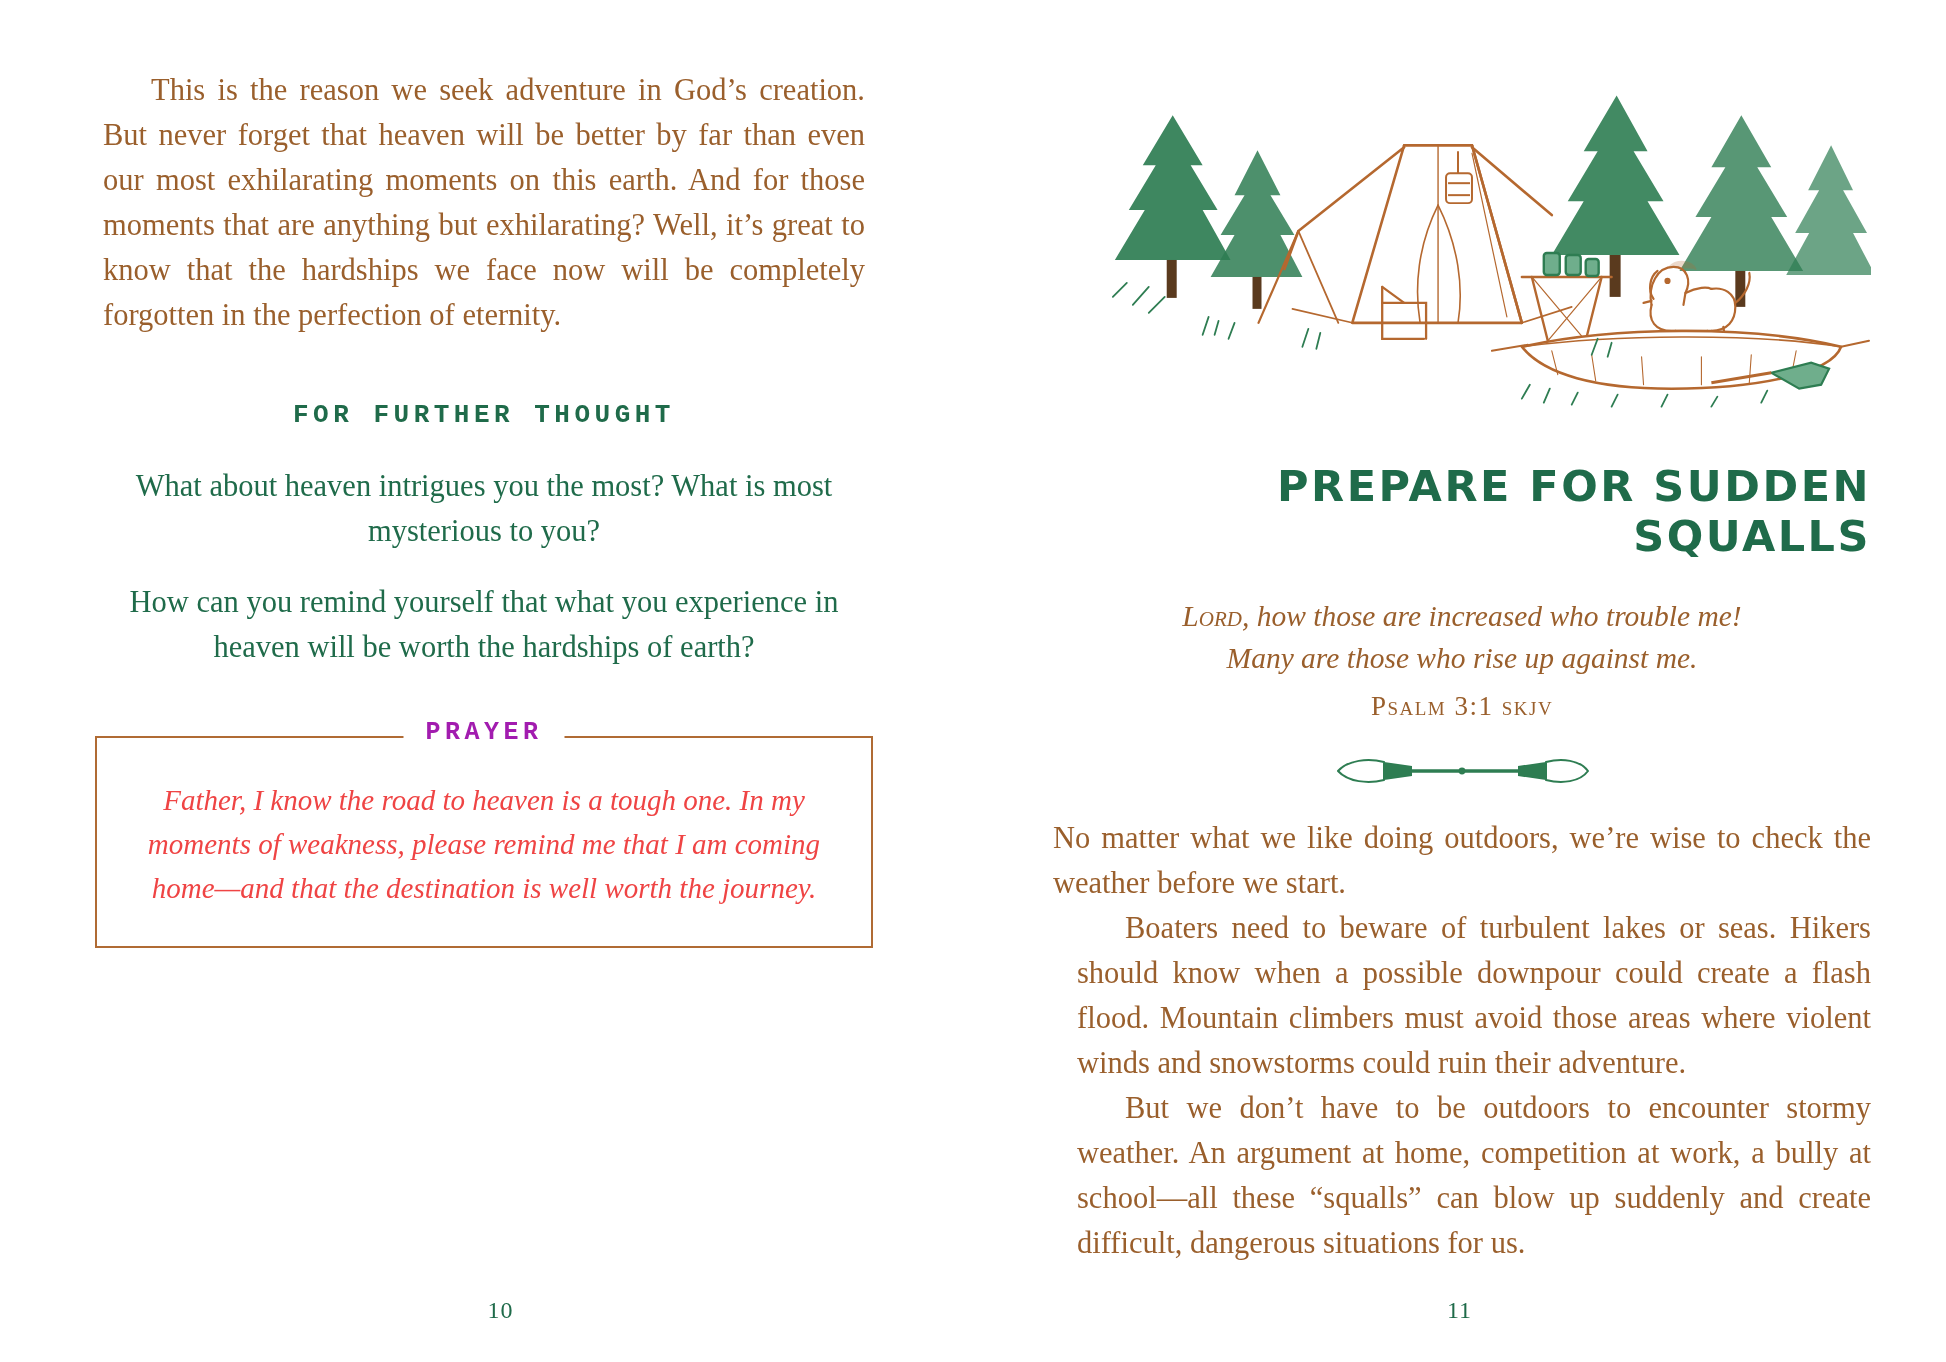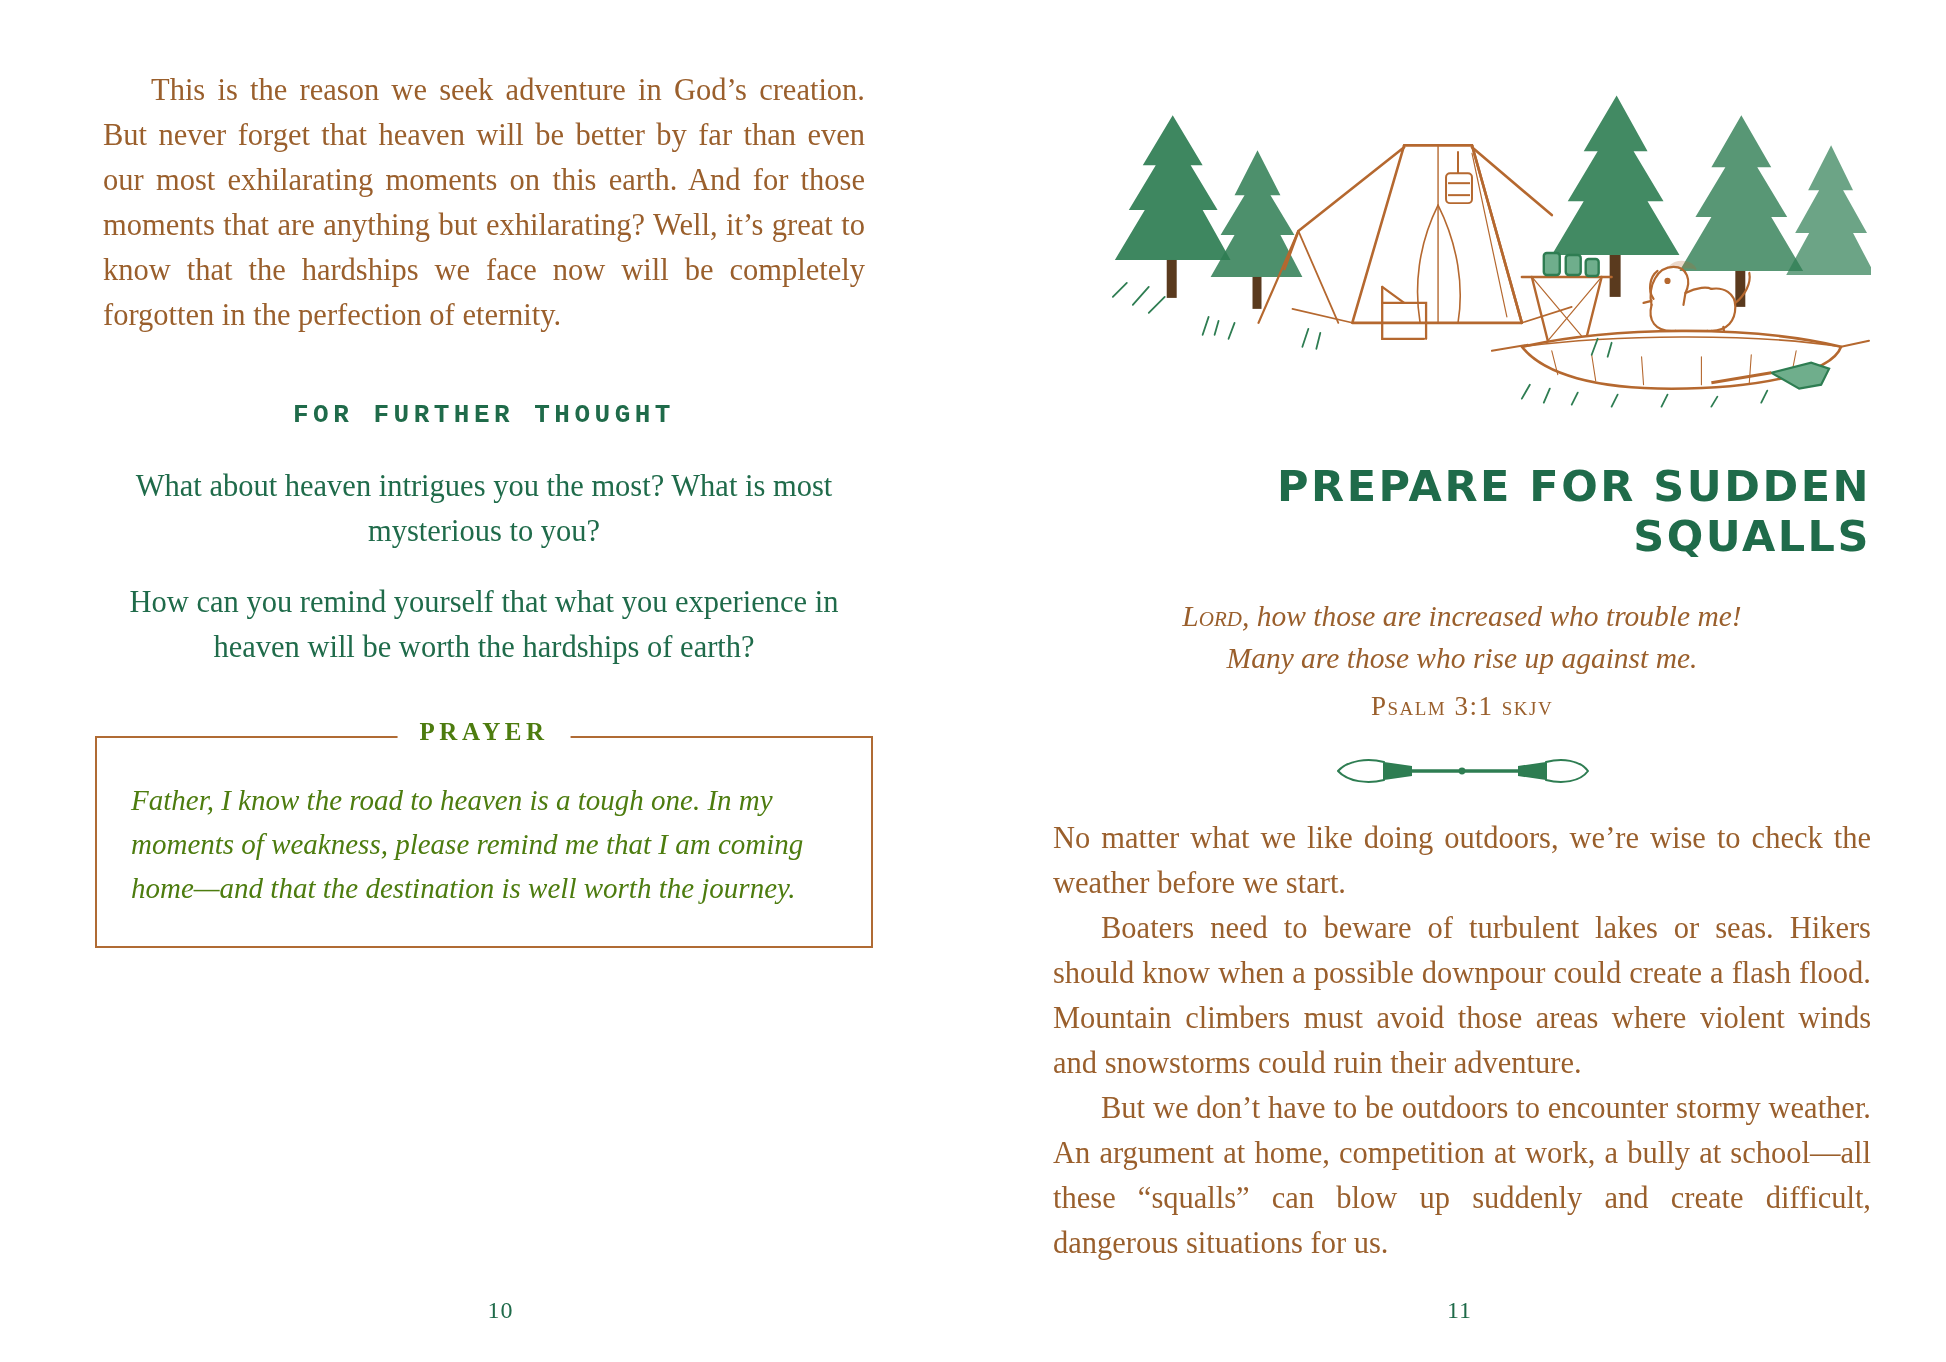--- a/index.html
+++ b/index.html
@@ -71,32 +71,33 @@
     margin-top: 66px;
     padding: 40px 34px 36px 34px;
   }
   .prayer-title {
     position: absolute;
     top: -20px;
     left: 50%;
     transform: translateX(-50%);
     background: #ffffff;
     padding: 0 22px;
-    font-family: Liberation Serif, serif;
+    font-family: Liberation Mono, monospace;
     font-weight: bold;
     font-size: 25px;
     letter-spacing: 4.5px;
-    color: #4d7c0f;
+    color: #a21caf;
     white-space: nowrap;
   }
   .prayer-text {
     font-style: italic;
     font-size: 29px;
     line-height: 44px;
-    color: #4d7c0f;
+    color: #ef4444;
+    text-align: center;
     margin: 0;
   }
 
   
   .illustration {
     width: 100%;
     height: 400px;
     display: block;
     margin: 0 auto;
   }
@@ -141,20 +142,21 @@
   p.right-body {
     font-size: 30.5px;
     line-height: 45px;
     color: #9a5f2c;
     margin: 0;
     text-align: justify;
     text-indent: 0;
   }
   p.right-body.indent {
     text-indent: 48px;
+    margin-left: 24px;
   }
 
   .folio {
     position: absolute;
     bottom: 38px;
     font-family: "Liberation Serif", serif;
     font-size: 24px;
     color: #1f6b4a;
     letter-spacing: 1px;
   }

